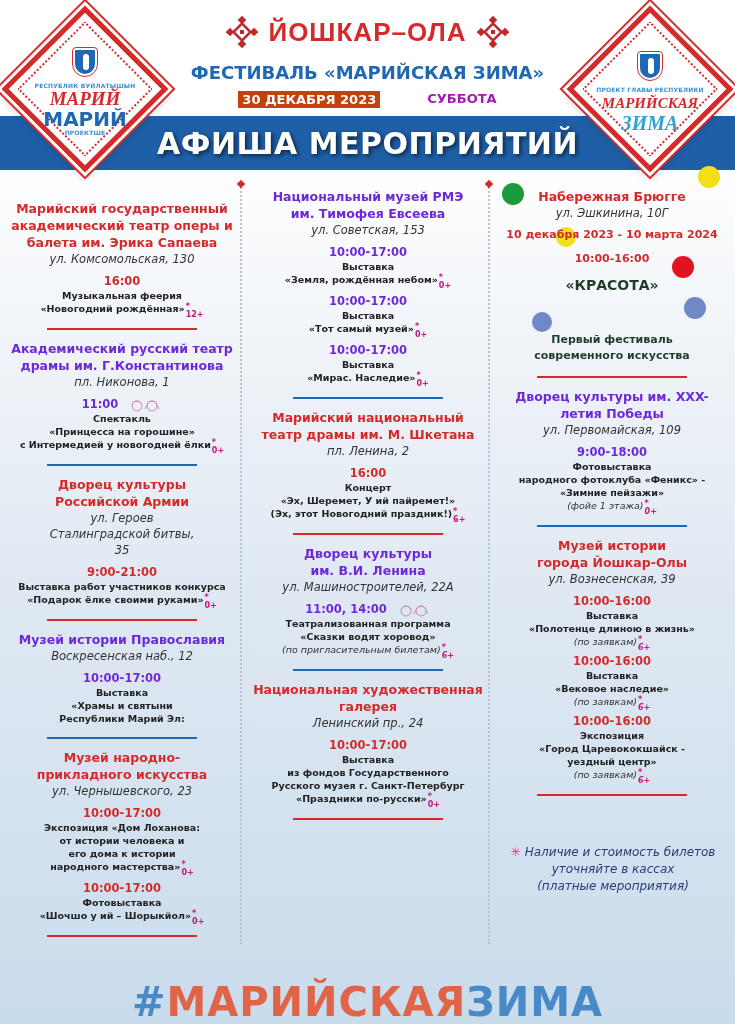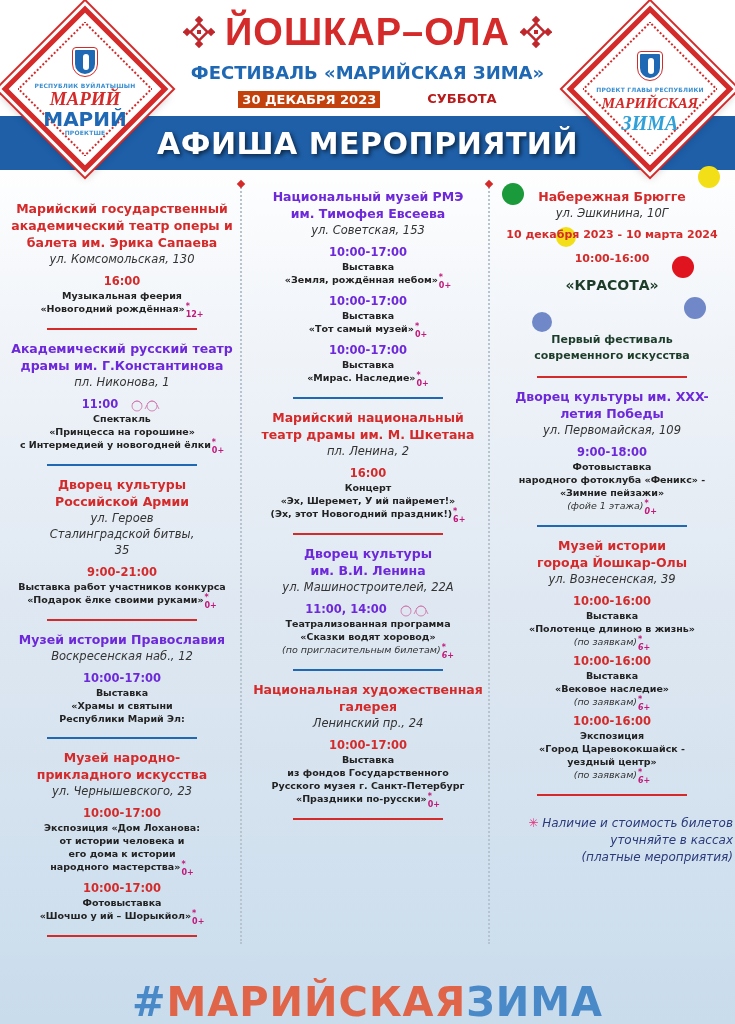--- a/index.html
+++ b/index.html
@@ -18,25 +18,25 @@
   }
   .band-title {
     color: #fff; font-weight: bold; font-size: 30px; letter-spacing: 0.5px;
     font-family: "DejaVu Sans", sans-serif;
     text-shadow: 2px 2px 4px rgba(0,0,0,0.6);
   }
   .city-row { position: absolute; left: 0; width: 735px; top: 12px; display: flex; justify-content: center; align-items: center; gap: 10px; }
   .ornament {
     width: 32px; height: 32px; position: relative;
   }
-  .city-title { color: #d42a2a; font-size: 38px; font-weight: bold; font-family: "Liberation Sans Narrow", "Liberation Sans", sans-serif; letter-spacing: 1px; line-height: 40px; }
+  .city-title { color: #d42a2a; font-size: 26px; font-weight: bold; font-family: "Liberation Sans Narrow", "Liberation Sans", sans-serif; letter-spacing: 1px; line-height: 40px; }
   .fest-title { position: absolute; top: 62px; width: 735px; text-align: center; color: #1f68b3; font-weight: bold; font-size: 18px; }
   .date-row { position: absolute; top: 91px; width: 735px; display: flex; justify-content: center; gap: 5px; font-weight: bold; font-size: 13px; }
   .date-badge { background: #c2410c; color: #fff; padding: 1px 4px; }
-  .date-day { color: #b91c1c; margin-left: 42px; }
+  .date-day { color: #a21caf; margin-left: 42px; }
 
   .diamond-wrap { position: absolute; top: 4px; width: 170px; height: 170px; }
   .diamond {
     position: absolute; left: 26px; top: 26px; width: 118px; height: 118px;
     transform: rotate(45deg);
     background: #fff;
     border: 5px solid #d42a2a;
     box-shadow: 0 0 0 3px #fff, 0 0 0 5px #d42a2a, 4px 4px 8px rgba(0,0,0,0.25);
   }
   .diamond::after {
@@ -70,21 +70,21 @@
   .ev { font-weight: bold; font-size: 9.5px; color: #222; line-height: 13px; }
   .note { font-style: italic; font-size: 9.5px; color: #333; line-height: 13px; }
   .age { color: #c2187a; font-size: 8px; font-weight: bold; position: relative; top: 5px; margin-left: 1px; }
   .age::before { content: "*"; position: absolute; left: 0; top: -10px; font-size: 8px; }
   .hr { height: 2px; width: 150px; margin: 12px auto 10px auto; }
   .hr.red-line { background: #d42a2a; }
   .hr.blue-line { background: #1f68b3; }
   .kids { display: inline-block; width: 34px; height: 14px; vertical-align: middle; margin-left: 6px; }
 
   .dot { position: absolute; border-radius: 50%; }
-  .footnote { position: absolute; left: 493px; top: 815px; width: 240px; text-align: right; color: #2b3a7a; font-style: italic; font-size: 12px; line-height: 17px; }
+  .footnote { position: absolute; left: 493px; top: 844px; width: 240px; text-align: center; color: #2b3a7a; font-style: italic; font-size: 12px; line-height: 17px; }
   .star-icon { color: #e2337d; font-style: normal; font-weight: bold; margin-right: 4px; }
   .hashtag { position: absolute; top: 980px; left: 0; width: 735px; text-align: center; font-weight: bold; font-size: 40px; letter-spacing: 1px; line-height: 44px; }
   .hash-blue { color: #4a89c8; }
   .hash-orange { color: #e06448; }
 </style>
 </head>
 <body>
 
 <div class="header">
   <div class="band">

